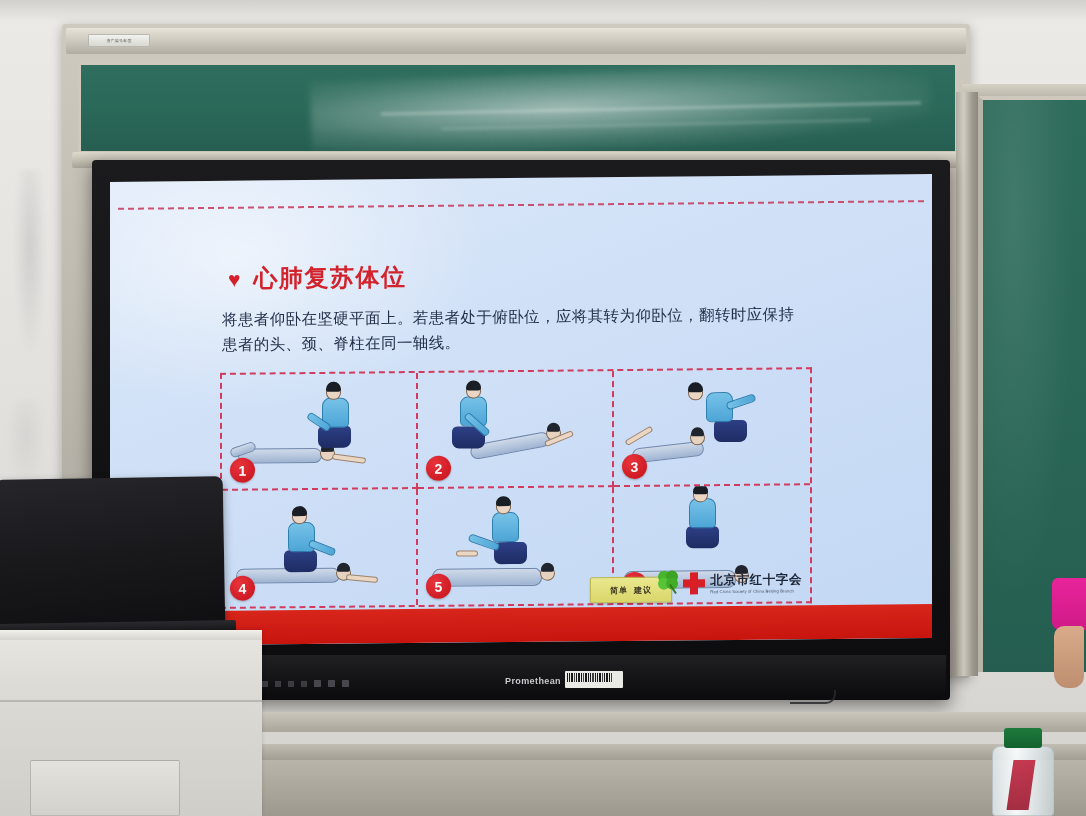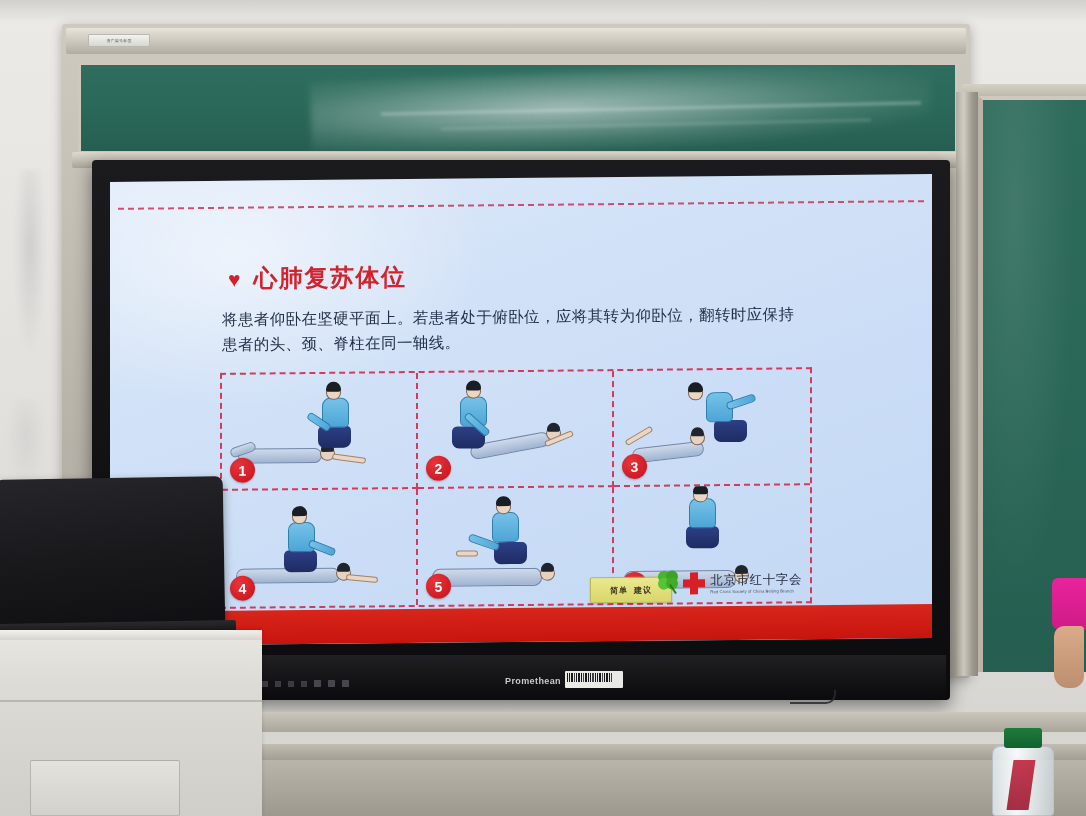--- a/index.html
+++ b/index.html
@@ -220,21 +220,21 @@
   .rc-logo {
     position:absolute; right:8px; bottom:8px;
     display:flex; align-items:center; gap:5px; z-index:5;
   }
   .rc-cross { position:relative; width:22px; height:22px; }
   .rc-cross::before, .rc-cross::after {
     content:""; position:absolute; background:#d81f28;
   }
   .rc-cross::before { left:7px; top:0; width:8px; height:22px; }
   .rc-cross::after  { left:0; top:7px; width:22px; height:8px; }
-  .rc-text-cn { font-size:12.5px; font-weight:normal; color:#1d2638; letter-spacing:.6px; }
+  .rc-text-cn { font-size:12.5px; font-weight:bold; color:#1d2638; letter-spacing:.6px; }
   .rc-text-en { font-size:4.2px; color:#4a5468; letter-spacing:.1px; white-space:nowrap; }
 
   
   .sticky {
     position:absolute; left:480px; top:400px; width:82px; height:26px;
     background:linear-gradient(180deg,#eae88f,#d9d66a);
     border:1px solid #bdb94e; border-radius:2px;
     display:flex; align-items:center; justify-content:center; gap:6px;
     font-size:8px; color:#3a3420; font-weight:bold; letter-spacing:1px;
     z-index:6; box-shadow:0 1px 2px rgba(0,0,0,.2);

